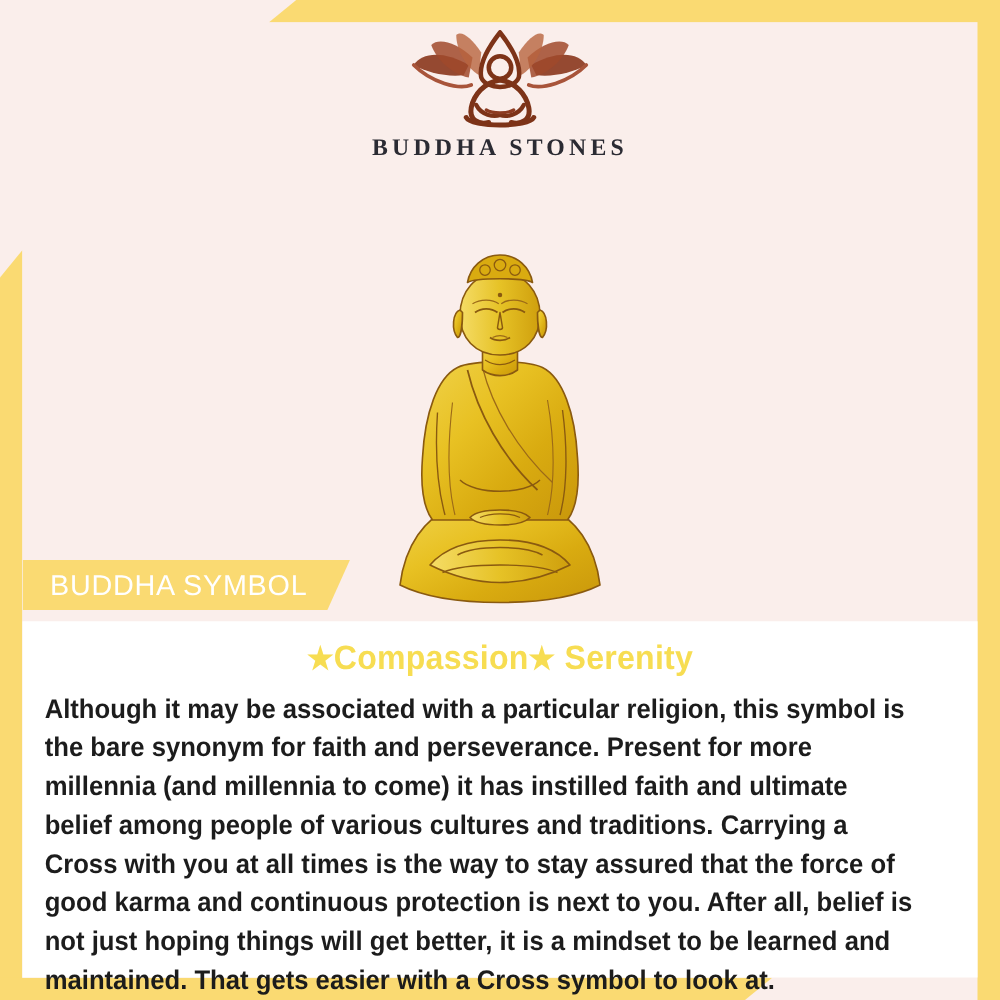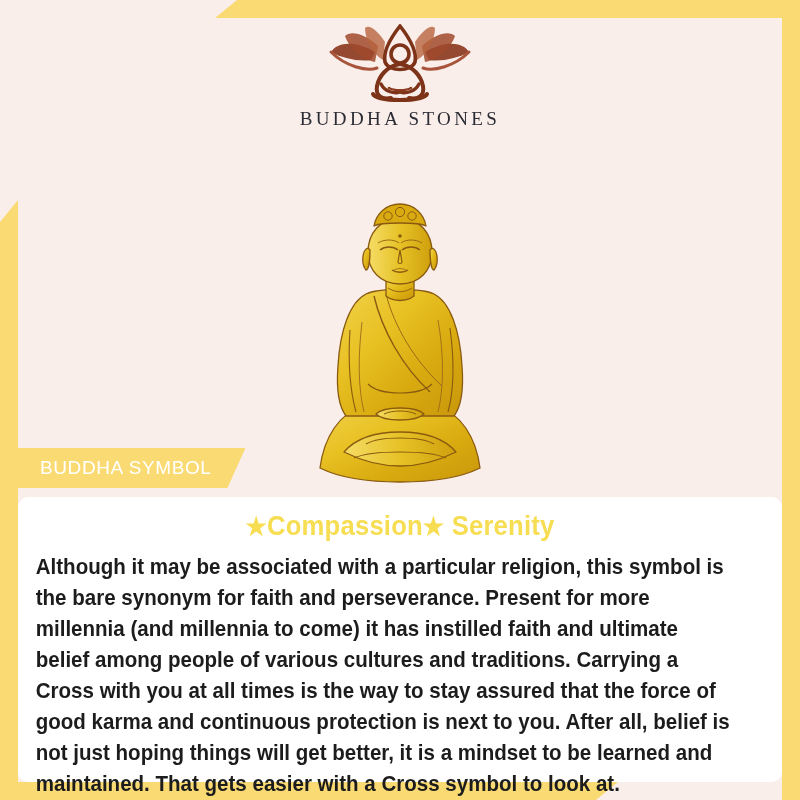--- a/index.html
+++ b/index.html
@@ -47,21 +47,21 @@
   
   .logo-block {
     position:absolute; top:22px; left:0; right:0;
     display:flex; flex-direction:column; align-items:center;
   }
   .logo-mark { width:170px; height:82px; display:block; }
   .logo-wordmark {
     margin-top:4px;
     font-family:"Liberation Serif", serif;
     font-size:19px; letter-spacing:3.4px; color:#2b2b33;
-    font-weight:400;
+    font-weight:700;
   }
 
   
   .title-banner {
     position:absolute; left:163px; top:143px;
     width:474px; height:50px;
     background:#fdfaf7;
     display:flex; align-items:center; justify-content:center;
   }
   .title-text {
@@ -84,31 +84,30 @@
 
   
   .ribbon {
     position:absolute; left:18px; top:448px;
     height:40px; padding:0 34px 0 22px;
     background:#fada72;
     display:flex; align-items:center;
     clip-path:polygon(0 0, 100% 0, calc(100% - 18px) 100%, 0 100%);
   }
   .ribbon-text {
-    font-size:19px; color:#ffffff; letter-spacing:0.6px;
+    font-size:23px; color:#ffffff; letter-spacing:0.6px;
     white-space:nowrap;
   }
 
   
   .content-card {
     position:absolute; left:18px; right:18px;
     top:497px; bottom:18px;
     background:#ffffff;
     padding:14px 12px 0 12px;
-    border-radius:10px;
   }
 
   .subtitle {
     text-align:center;
     font-family:"Liberation Sans Narrow","Liberation Sans", sans-serif;
     font-weight:bold;
     font-size:27px;
     color:#f7dd52;
     letter-spacing:0.2px;
     transform:scaleX(0.95);

